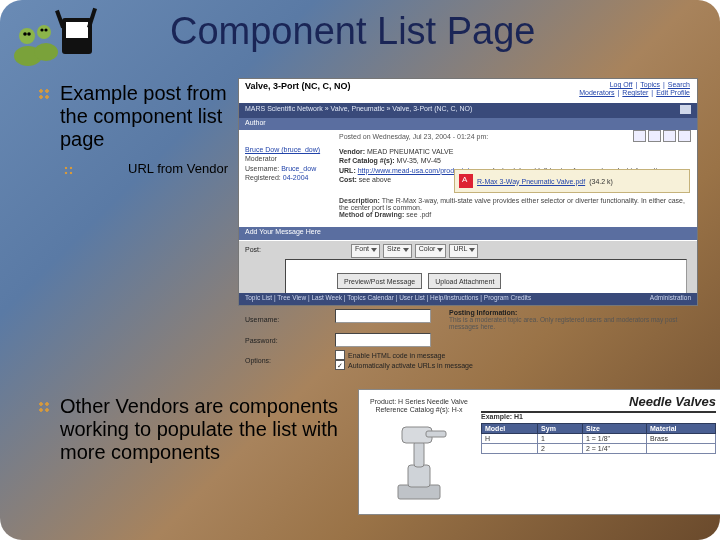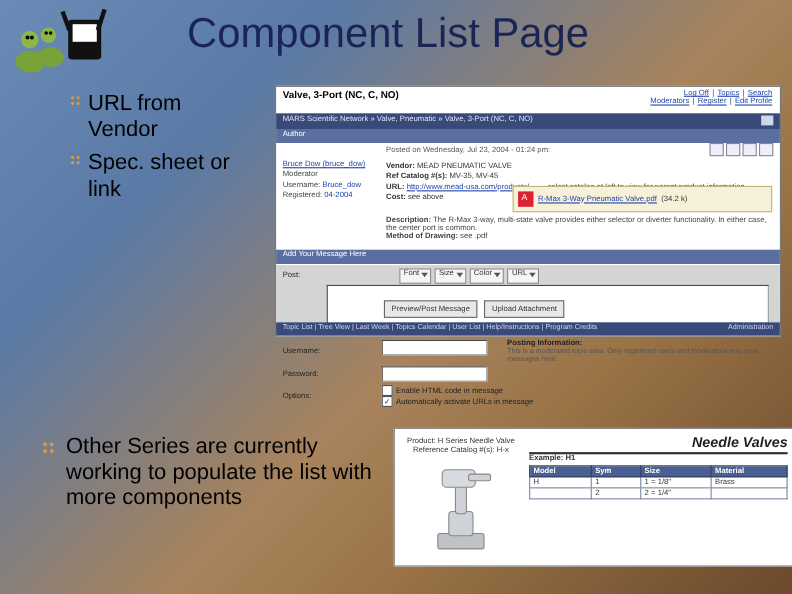--- a/index.html
+++ b/index.html
@@ -9,20 +9,21 @@
     height: 540px;
     overflow: hidden;
     font-family: "Comic Sans MS", "Comic Sans", cursive, sans-serif;
   }
   .slide {
     position: relative;
     width: 720px;
     height: 540px;
     background: linear-gradient(135deg, #6a8bb5 0%, #5a7aa5 25%, #a8835c 55%, #9a7347 70%, #6a4a2c 100%);
     overflow: hidden;
+    border-radius: 22px;
   }
   .clipart {
     position: absolute;
     left: 8px;
     top: 6px;
     width: 90px;
     height: 64px;
   }
   .title {
     position: absolute;
@@ -57,24 +58,25 @@
       radial-gradient(circle at 3px 4px, #d89a3a 1.5px, transparent 2px),
       radial-gradient(circle at 9px 4px, #d89a3a 1.5px, transparent 2px),
       radial-gradient(circle at 3px 10px, #d89a3a 1.5px, transparent 2px),
       radial-gradient(circle at 9px 10px, #d89a3a 1.5px, transparent 2px);
   }
   .sub {
     margin-left: 22px;
   }
   .b2 {
     position: relative;
-    font-size: 20px;
+    font-size: 13px;
     line-height: 1.2;
     margin-bottom: 6px;
     padding-left: 10px;
+    text-align: right;
   }
   .b2::before {
     content: "";
     position: absolute;
     left: -6px;
     top: 4px;
     width: 10px;
     height: 10px;
     background:
       radial-gradient(circle at 2px 3px, #d89a3a 1.2px, transparent 1.6px),
@@ -84,21 +86,21 @@
   }
   .bottom-text {
     position: absolute;
     left: 48px;
     top: 395px;
     width: 310px;
   }
   
   .forum {
     position: absolute;
-    left: 250px;
+    left: 238px;
     top: 78px;
     width: 460px;
     height: 228px;
     background: #fff;
     border: 1px solid #777;
     font-family: Verdana, Arial, sans-serif;
     font-size: 8px;
     color: #333;
     box-sizing: border-box;
   }
@@ -254,28 +256,28 @@
       <rect x="54" y="12" width="30" height="36" rx="3" fill="#111"></rect>
       <rect x="58" y="16" width="22" height="16" fill="#fff"></rect>
       <rect x="50" y="4" width="4" height="18" fill="#111" transform="rotate(-20 52 13)"></rect>
       <rect x="82" y="2" width="4" height="20" fill="#111" transform="rotate(18 84 12)"></rect>
     </svg>
   </div>
 
   <div class="title">Component List Page</div>
 
   <div class="bullet-col">
+    <div class="b1">Example post from the component list page</div>
     <div class="sub">
       <div class="b2">URL from Vendor</div>
-      <div class="b2">Spec. sheet or link</div>
     </div>
   </div>
 
   <div class="bottom-text">
-    <div class="b1">Other Series are currently working to populate the list with more components</div>
+    <div class="b1">Other Vendors are components working to populate the list with more components</div>
   </div>
 
   <div class="forum">
     <div class="row titlebar">Valve, 3-Port (NC, C, NO)</div>
     <div class="row toplinks">
       <span>Log Off</span> |
       <span>Topics</span> |
       <span>Search</span><br>
       <span>Moderators</span> |
       <span>Register</span> |

